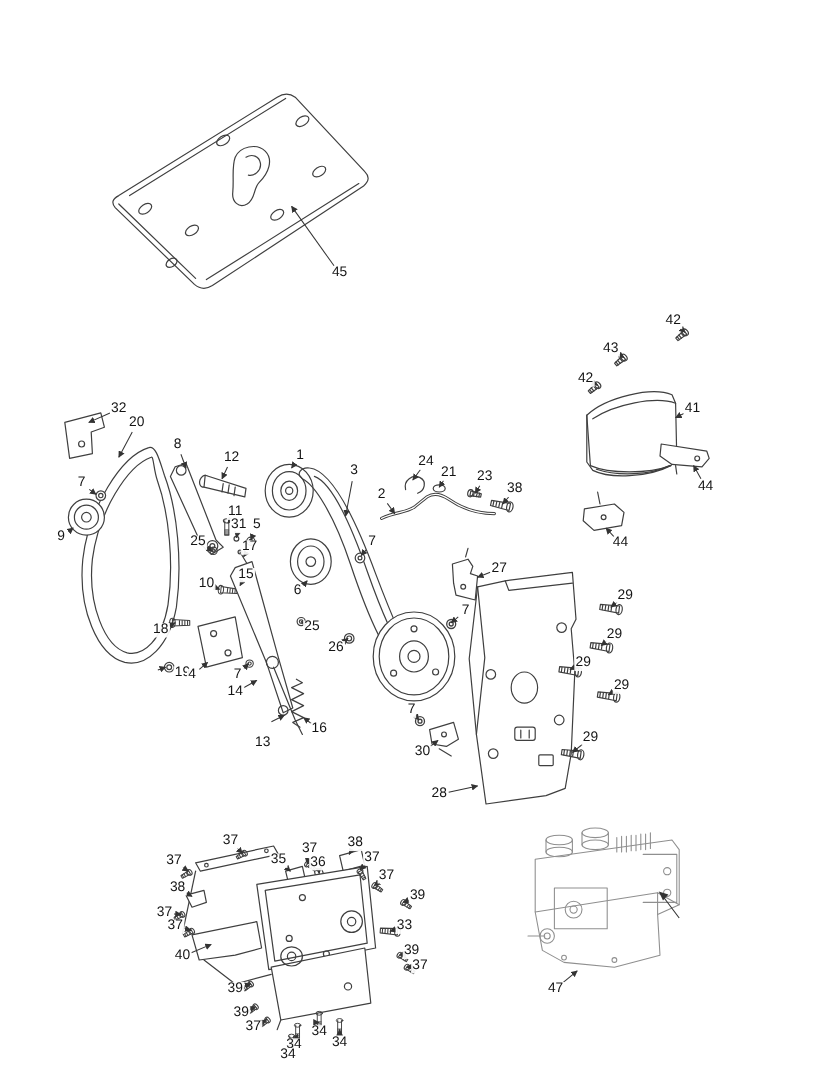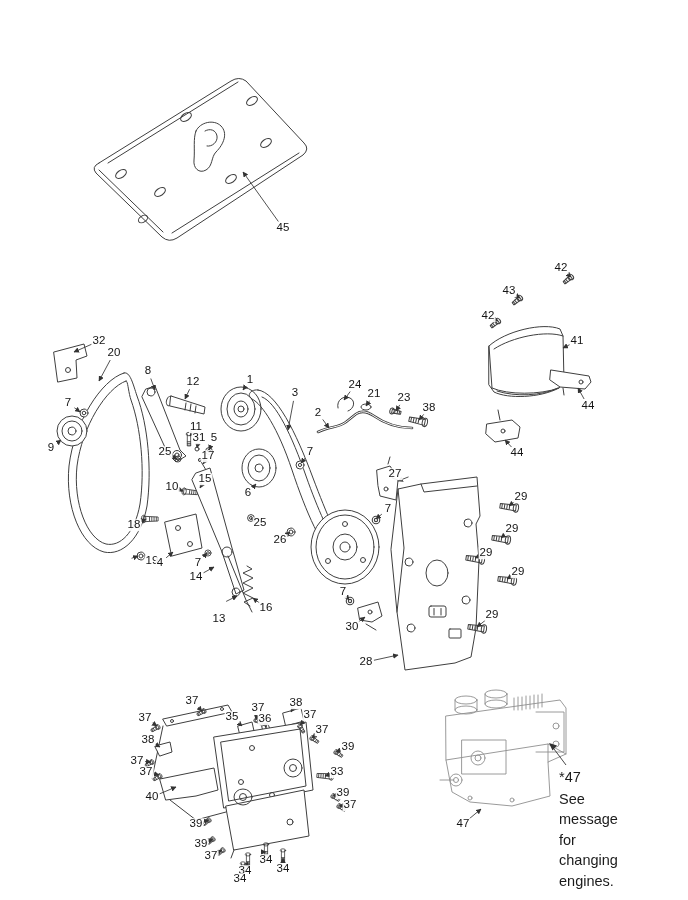--- a/index.html
+++ b/index.html
@@ -425,21 +425,21 @@
       <span class="part-label" style="left: 374px; top: 394px;">21</span>
       <span class="part-label" style="left: 404px; top: 398px;">23</span>
       <span class="part-label" style="left: 429px; top: 408px;">38</span>
       <span class="part-label" style="left: 51px; top: 448px;">9</span>
       <span class="part-label" style="left: 196px; top: 427px;">11</span>
       <span class="part-label" style="left: 199px; top: 438px; text-align: right;">31</span>
       <span class="part-label" style="left: 214px; top: 438px;">5</span>
       <span class="part-label" style="left: 165px; top: 452px;">25</span>
       <span class="part-label" style="left: 208px; top: 456px;">17</span>
       <span class="part-label" style="left: 310px; top: 452px;">7</span>
-      <span class="part-label" style="left: 395px; top: 474px;">27</span>
+      <span class="part-label" style="left: 416px; top: 474px;">27</span>
       <span class="part-label" style="left: 521px; top: 497px;">29</span>
       <span class="part-label" style="left: 172px; top: 487px;">10</span>
       <span class="part-label" style="left: 205px; top: 479px;">15</span>
       <span class="part-label" style="left: 248px; top: 493px;">6</span>
       <span class="part-label" style="left: 280px; top: 540px;">26</span>
       <span class="part-label" style="left: 388px; top: 509px;">7</span>
       <span class="part-label" style="left: 512px; top: 529px;">29</span>
       <span class="part-label" style="left: 134px; top: 525px;">18</span>
       <span class="part-label" style="left: 260px; top: 523px;">25</span>
       <span class="part-label" style="left: 486px; top: 553px;">29</span>
@@ -473,20 +473,14 @@
       <span class="part-label" style="left: 196px; top: 824px;">39</span>
       <span class="part-label" style="left: 201px; top: 844px;">39</span>
       <span class="part-label" style="left: 211px; top: 856px;">37</span>
       <span class="part-label" style="left: 245px; top: 871px;">34</span>
       <span class="part-label" style="left: 266px; top: 860px;">34</span>
       <span class="part-label" style="left: 283px; top: 869px;">34</span>
       <span class="part-label" style="left: 240px; top: 879px;">34</span>
       <span class="part-label" style="left: 463px; top: 824px;">47</span>
     </div>
 
-  <div class="note">
-    <div class="note-ref">*47</div>
-    <div>See message</div>
-    <div>for changing</div>
-    <div>engines.</div>
-  </div>
 
 </div>
 
 </body></html>

